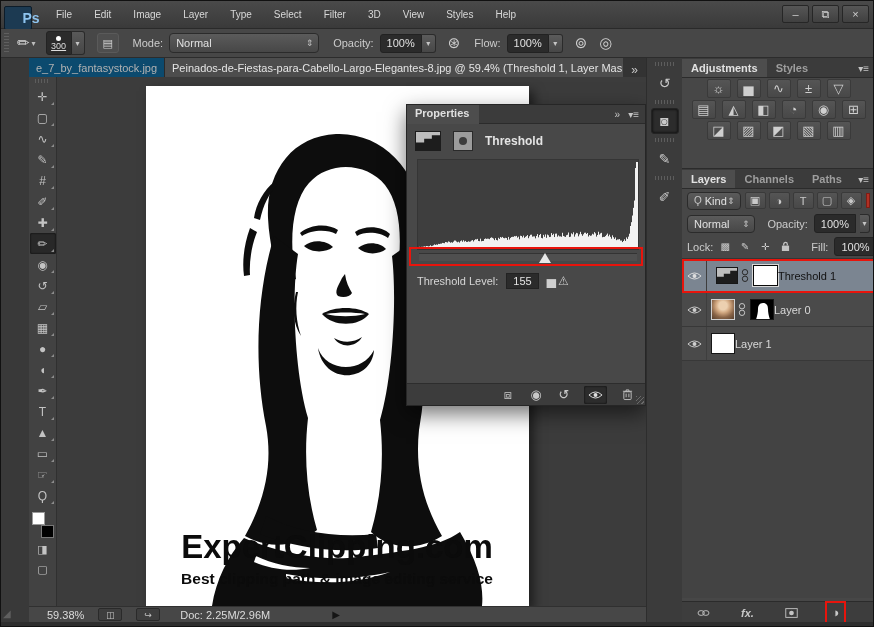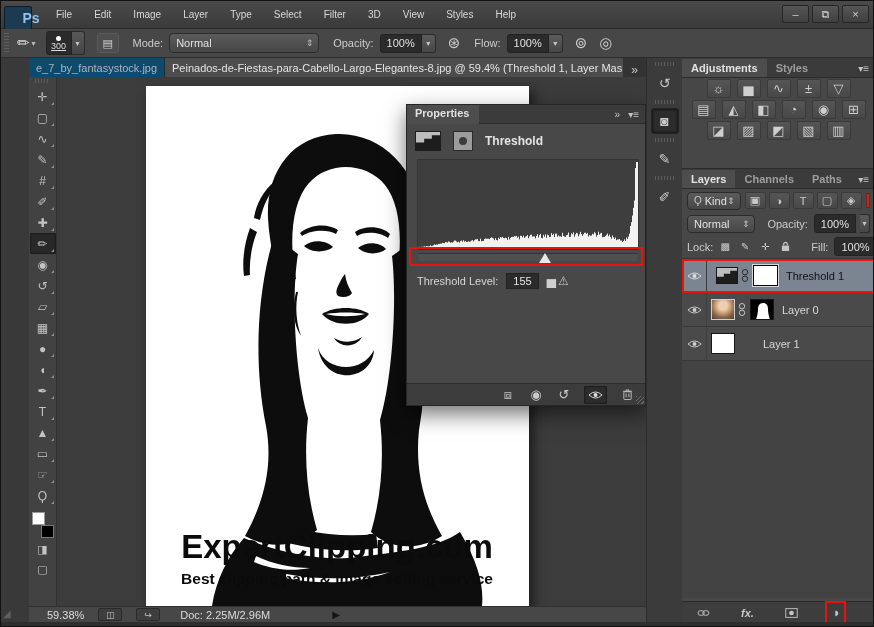--- a/index.html
+++ b/index.html
@@ -134,21 +134,21 @@
   .layerrow.selected .lname{color:#121212;}
   .layerrow.redbox{outline:2px solid var(--red);outline-offset:-2px;z-index:5;}
   .eyecell{width:25px;align-self:stretch;border-right:1px solid #3e3e3e;display:flex;align-items:center;justify-content:center;}
   .thumb{border:1px solid #171717;}
   .thumb-thr{width:22px;height:17px;background:#bdbdbd;position:relative;overflow:hidden;margin-left:9px;}
   .thumb-mask-sel{width:25px;height:21px;background:#fff;border:1px solid #0a0a0a;outline:1px solid #d8d8d8;margin-left:4px;}
   .thumb-photo{width:24px;height:21px;margin-left:4px;border:1px solid #d0d0d0;
     background:radial-gradient(circle at 50% 30%,#ecd0b0 0 24%,#cfa57e 42%,#8a6548 68%,#57402e 100%);}
   .thumb-white{width:24px;height:21px;background:#fff;margin-left:4px;}
   .chain{margin-left:3px;display:flex;}
-  .lname{margin-left:8px;color:#d8d8d8;font-size:11px;}
+  .lname{color:#d8d8d8;font-size:11px;}
   .lp-empty{background:#434343;}
   .lp-actions{position:absolute;left:0;bottom:0;width:100%;height:22px;background:#3d3d3d;border-top:1px solid #2b2b2b;
     display:flex;align-items:center;gap:27px;padding-left:13px;}
   .lp-actions .ic{min-width:17px;height:19px;display:flex;align-items:center;justify-content:center;color:#c8c8c8;font-size:13px;}
   .lp-actions .hl{box-shadow:0 0 0 2px var(--red);}
   .lp-actions .it{font-style:italic;font-size:11px;font-weight:bold;}
 
   
   .statusbar{position:absolute;left:28px;top:605px;width:617px;height:16px;background:#474747;border-top:1px solid #303030;
     display:flex;align-items:center;color:#dcdcdc;font-size:11px;}
@@ -526,21 +526,21 @@
         </div>
 
         <div class="layerrow">
           <div class="eyecell">
             <svg width="15" height="10" viewBox="0 0 16 10">
                 <path d="M1 5Q8 -1.5 15 5Q8 11.5 1 5Z" fill="none" stroke="#cfcfcf"></path>
                 <circle cx="8" cy="5" r="2.1" fill="#cfcfcf"></circle>
               </svg>
           </div>
           <div class="thumb thumb-white"></div>
-          <div class="lname" style="margin-left:28px">Layer 1</div>
+          <div class="lname" style="margin-left:0">Layer 1</div>
         </div>
         <div class="lp-empty" style="height:237px"></div>
       </div>
 
       <div id="layers-actions" class="lp-actions">
           <span class="ic">
             <svg width="13" height="8" viewBox="0 0 14 8">
               <ellipse cx="4.5" cy="4" rx="3.4" ry="2.6" fill="none" stroke="#c4c4c4"></ellipse>
               <ellipse cx="9.5" cy="4" rx="3.4" ry="2.6" fill="none" stroke="#c4c4c4"></ellipse>
             </svg>

